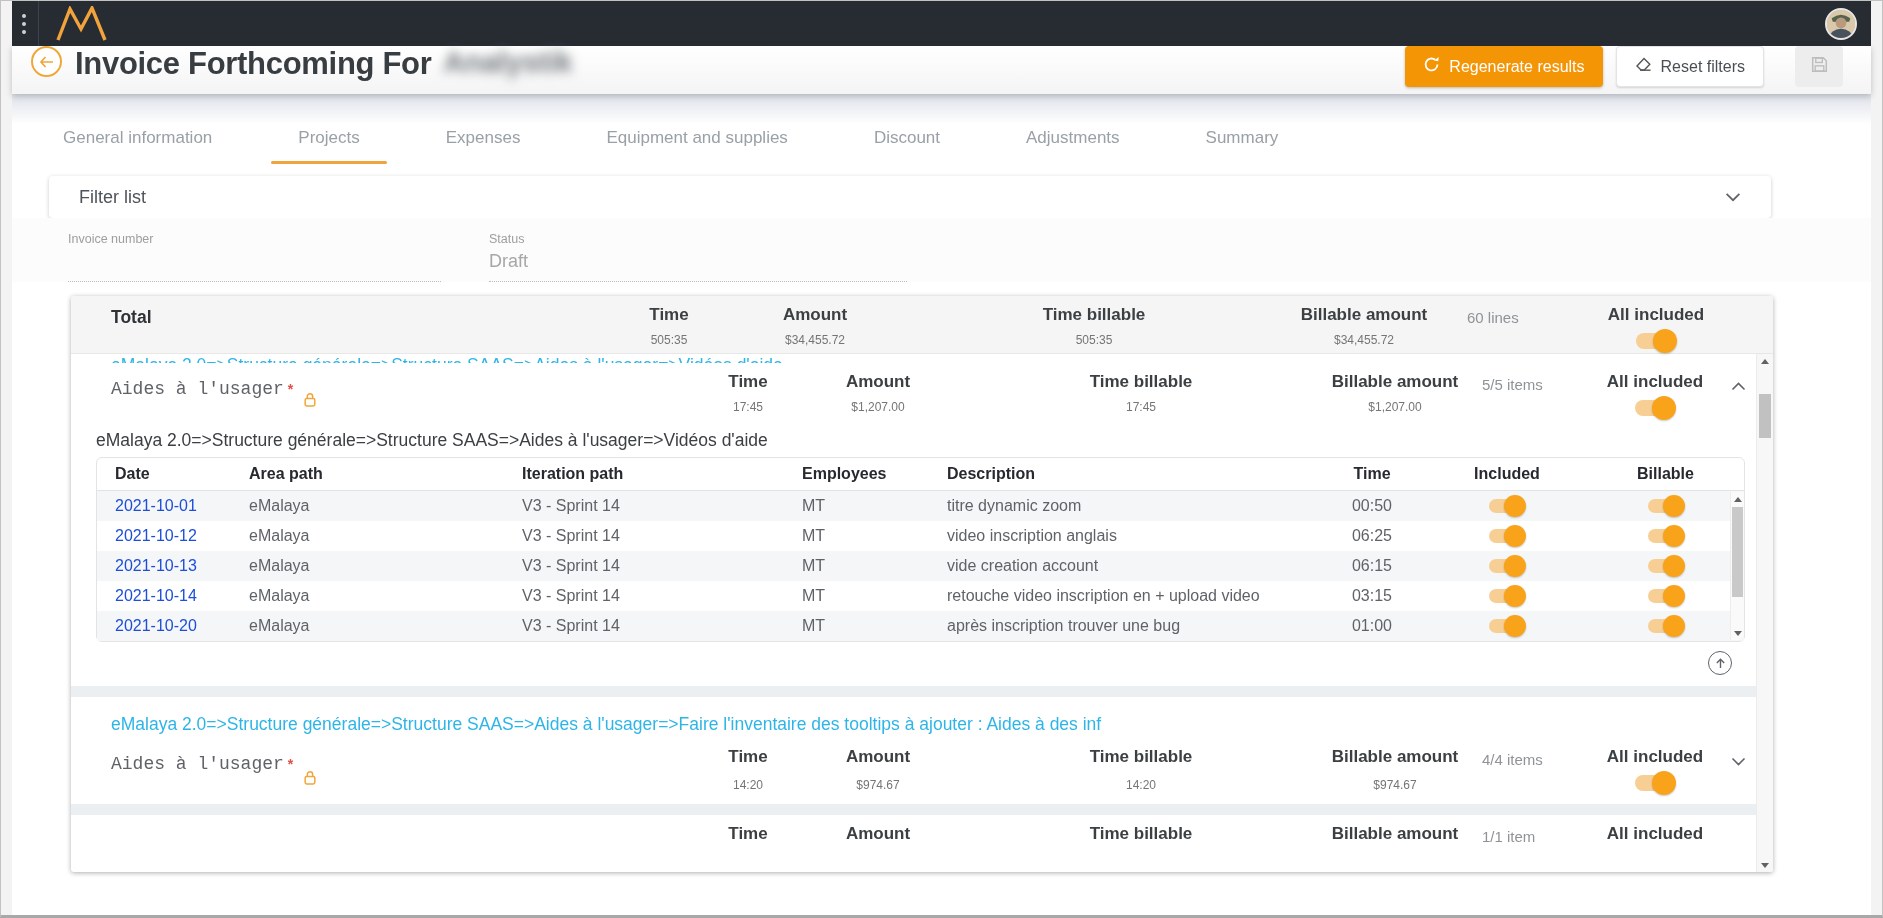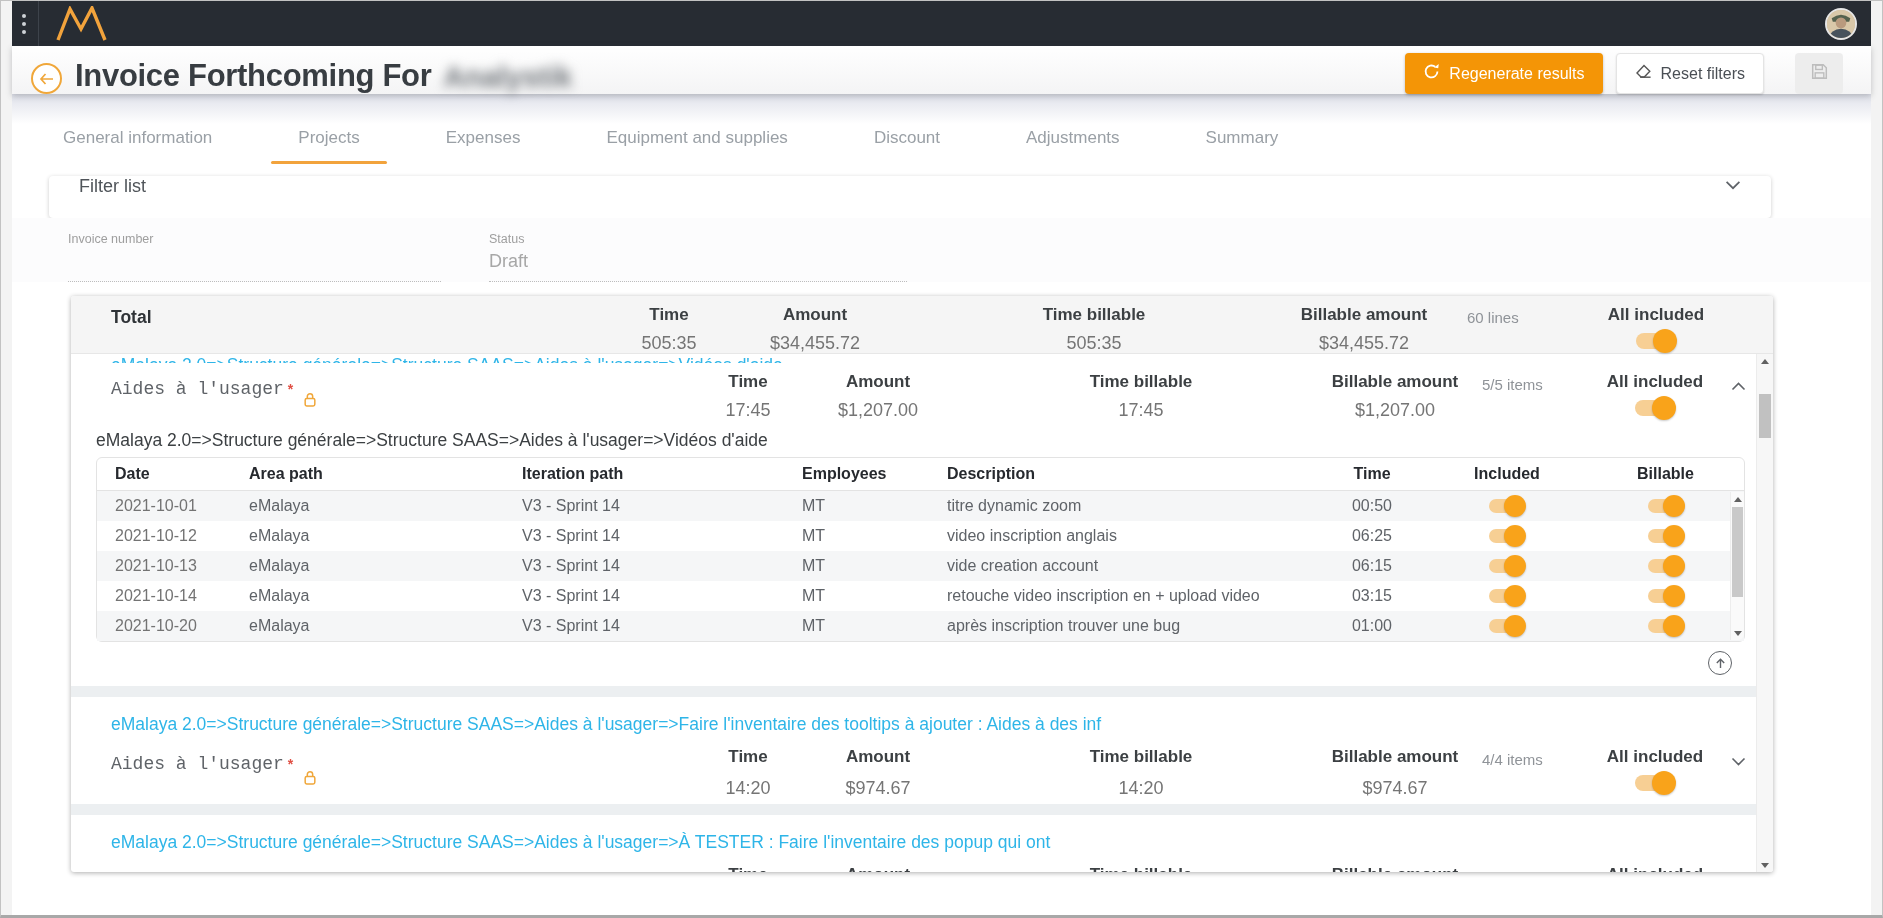--- a/index.html
+++ b/index.html
@@ -16,61 +16,61 @@
   
   .topbar { height:45px; background:#272c33; display:flex; align-items:center; position:relative; }
   .kebab { display:flex; flex-direction:column; gap:4px; padding:0 12px 0 10px; cursor:pointer; }
   .kebab i { width:4px; height:4px; border-radius:50%; background:#ced2d7; display:block; }
   .topbar-divider { width:1px; height:45px; background:#3d434b; }
   .logo { margin-left:16px; display:flex; align-items:center; }
   .avatar { margin-left:auto; margin-right:14px; width:32px; height:32px; border-radius:50%;
     border:2px solid #e6e6e6; overflow:hidden; background:#cbb492; cursor:pointer; }
 
   
-  .page-header { height:48px; display:flex; align-items:flex-end; background:linear-gradient(#ffffff,#f4f4f5);
+  .page-header { height:48px; display:flex; align-items:flex-start; background:linear-gradient(#ffffff,#f4f4f5);
     box-shadow:0 2px 6px rgba(60,64,67,.28); position:relative; z-index:10; }
   .back-btn { margin-left:19px; width:31px; height:31px; border-radius:50%; border:2px solid #f0a73a;
     display:flex; align-items:center; justify-content:center; cursor:pointer; flex:0 0 auto; background:#fff; }
   .page-title { margin-left:13px; font-size:31px; font-weight:700; color:#383d42; letter-spacing:-.3px; white-space:nowrap; }
   .blurred-name { margin-left:12px; font-size:29px; font-weight:700; color:#70757a; filter:blur(5.5px); white-space:nowrap; }
   .header-actions { margin-left:auto; margin-right:28px; display:flex; align-items:center; }
   .btn { height:41px; border:none; border-radius:4px; font-family:inherit; font-size:16px;
     display:flex; align-items:center; gap:9px; padding:0 18px; cursor:pointer; }
   .btn-regenerate { background:#f49506; color:#fff; box-shadow:0 1px 3px rgba(0,0,0,.25); }
   .btn-reset { background:#fff; color:#4a4f55; border:1px solid #e4e4e4; margin-left:13px; box-shadow:0 1px 2px rgba(0,0,0,.14); }
   .btn-save { background:#ededed; width:48px; justify-content:center; margin-left:31px; cursor:default; }
 
   
   .content { height:825px; background:linear-gradient(#dfe1ea, #ffffff 30px); }
 
   .tabs { padding:34px 0 0 51px; display:flex; }
   .tab { font-size:17px; color:#9aa0a6; margin-right:86px; white-space:nowrap; position:relative; cursor:pointer; padding-bottom:16px; }
   .tab.active::after { content:""; position:absolute; left:-27px; right:-27px; bottom:0; height:3px; background:#f2a33c; border-radius:2px; }
 
   .filter-bar { margin:12px 100px 0 37px; height:42px; background:#fff; border-radius:4px;
-    box-shadow:0 1px 4px rgba(0,0,0,.2); display:flex; padding:0 30px; cursor:pointer; }
+    box-shadow:0 1px 4px rgba(0,0,0,.2); display:flex; align-items:center; padding:0 30px; cursor:pointer; }
   .filter-bar .label { font-size:18px; color:#4f5459; }
   .filter-bar .chev { margin-left:auto; }
 
   .fields { display:flex; padding:14px 0 0 56px; background:#fcfcfd; }
   .field { border-bottom:1px dotted #bdbdbd; padding-bottom:9px; }
   .field .flabel { font-size:12.5px; color:#9e9e9e; display:block; }
   .field .fvalue { font-size:18px; color:#a7a7a7; display:block; margin-top:5px; }
   .field-client { width:843px; margin-right:45px; }
   .field-invoice { width:373px; margin-right:48px; }
   .field-status { width:418px; }
 
   
   .groups-card { margin:14px 0 0 59px; width:1702px; height:576px; background:#fff; border-radius:3px;
     box-shadow:0 1px 5px rgba(0,0,0,.32); position:relative; overflow:hidden; }
 
   .stats-grid { display:grid; grid-template-columns:minmax(0,1fr) 72px 188px 338px 170px 110px 130px 36px; }
   .stat { text-align:center; padding-top:9px; }
   .stat .slabel { font-size:17px; font-weight:700; color:#3c4043; }
-  .stat .svalue { font-size:18px; color:#757575; margin-top:8px; }
+  .stat .svalue { font-size:12px; color:#757575; margin-top:8px; }
   .items-cell { font-size:15px; color:#8f9398; padding-top:13px; text-align:left; padding-left:2px; }
   .chev-cell { padding-top:14px; text-align:center; cursor:pointer; }
 
   .total-row { height:58px; background:#f5f5f5; border-bottom:1px solid #e7e7e7;gap:16px; }
   .total-row .name-cell { padding:11px 0 0 40px; font-size:17.5px; font-weight:700; color:#2f3337; }
 
   .scroll-area { position:relative; padding-right:17px; }
 
   .sliver { height:9px; overflow:hidden; position:relative; }
   .sliver span { position:absolute; top:1px; left:40px; font-size:17.5px; color:#2eb5e8; white-space:nowrap; }
@@ -82,21 +82,21 @@
   .lock { margin-left:7px; align-self:center; }
 
   .breadcrumb { height:33px; padding:6px 0 0 25px; font-size:17.5px; color:#3c4043; white-space:nowrap; }
 
   .inner-table { margin:0 11px 0 25px; border:1px solid #e3e3e3; border-radius:6px; position:relative; }
   .tgrid { display:grid; grid-template-columns:140px 285px 280px 145px 370px 110px 160px 1fr; align-items:center; }
   .thead { height:33px; border-bottom:1px solid #e3e3e3; font-size:16px; font-weight:700; color:#26292e; }
   .trow { height:30px; font-size:16px; color:#5f6368; }
   .trow:nth-child(even) { background:#f5f6f7; }
   .cell-date { padding-left:18px; }
-  .trow .cell-date { color:#737373; cursor:pointer; }
+  .trow .cell-date { color:#1d4ed8; cursor:pointer; }
   .cell-area { padding-left:12px; }
   .c-center { text-align:center; }
   .toggle-cell { display:flex; justify-content:center; align-items:center; }
 
   .table-scrollbar { position:absolute; top:34px; bottom:1px; right:0; width:14px; background:#fafafa;
     border-left:1px solid #ededed; border-radius:0 0 6px 0; }
   .table-scrollbar .thumb { position:absolute; top:15px; left:1px; right:1px; height:90px; background:#c9c9c9; }
   .sb-arrow { position:absolute; left:0; right:0; height:12px; display:flex; align-items:center; justify-content:center; cursor:pointer; }
   .sb-arrow.up { top:1px; } .sb-arrow.down { bottom:1px; }
   .tri-up { width:0; height:0; border-left:4px solid transparent; border-right:4px solid transparent; border-bottom:5px solid #616161; }
@@ -470,21 +470,20 @@
               <svg width="15" height="9" viewBox="0 0 15 9">
                   <polyline points="1.5,1.5 7.5,7.5 13.5,1.5" fill="none" stroke="#5f6368" stroke-width="1.6"></polyline>
                 </svg>
             </div>
           </div>
         </div>
 
         <div class="group-gap"></div>
 
         <div>
-          <div class="group-link">eMalaya 2.0=&gt;Structure générale=&gt;Structure SAAS=&gt;Aides à l'usager=&gt;À TESTER : Faire l'inventaire des popup qui ont</div>
           <div class="group-header group2-header stats-grid">
             <div class="group-name-cell">
               
               
               
             </div>
             <div class="stat">
               <div class="slabel">Time</div>
             </div>
             <div class="stat">

